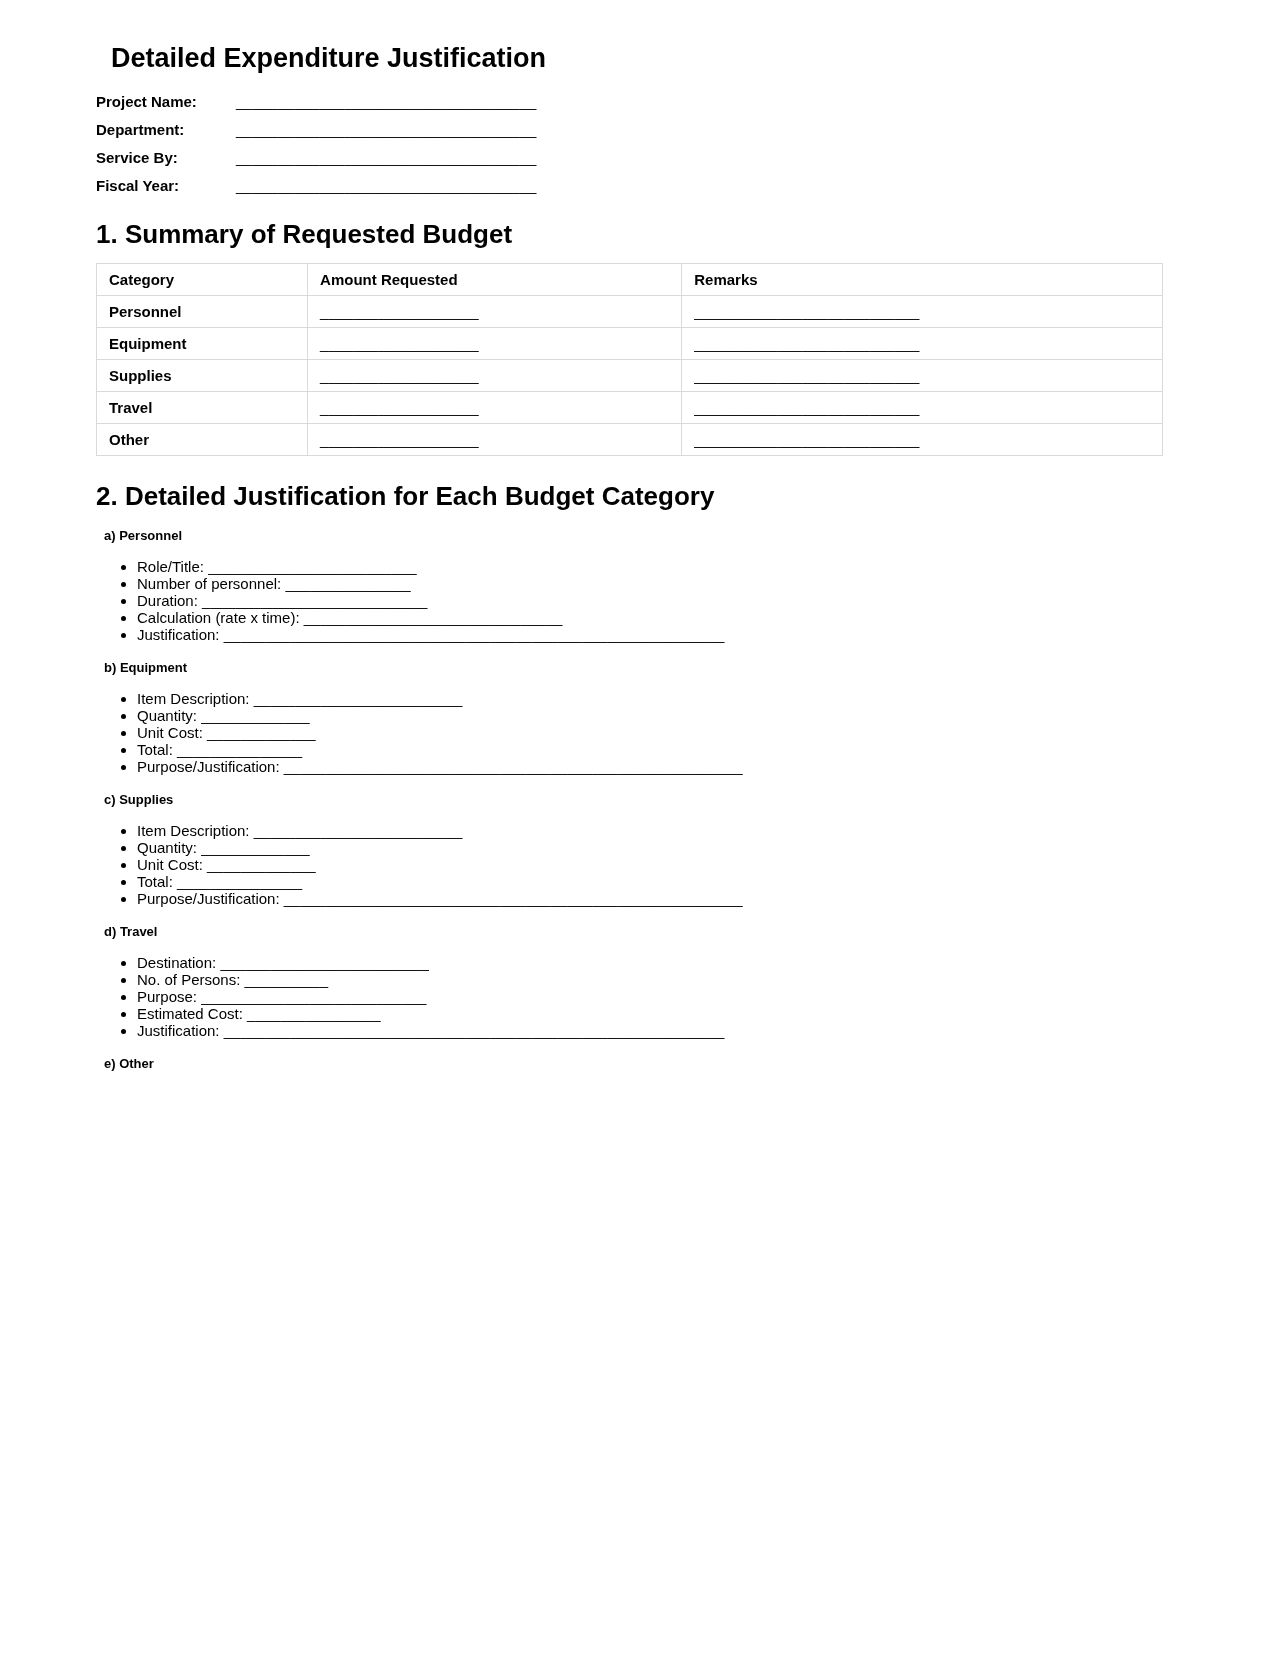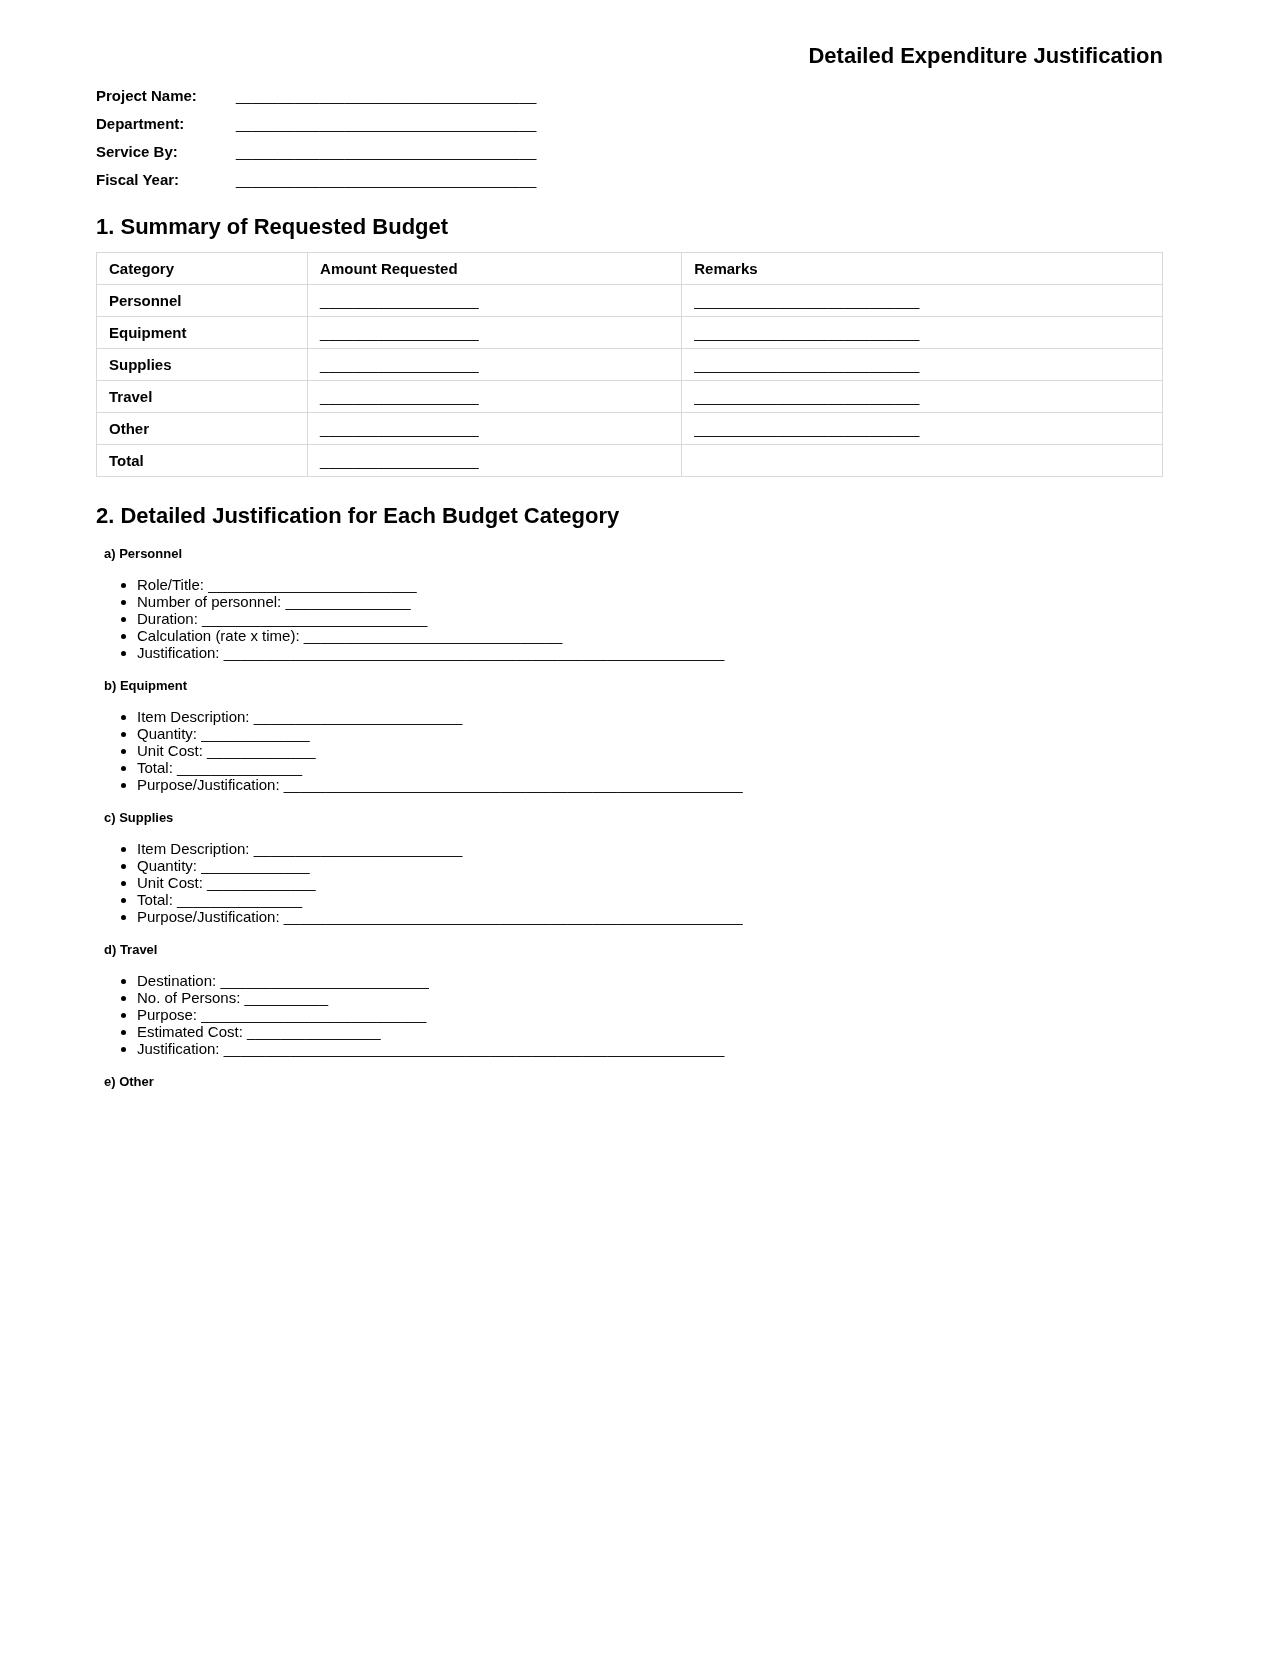--- a/index.html
+++ b/index.html
@@ -1,26 +1,26 @@
 <!DOCTYPE html>
 <html><head>
 <meta charset="utf-8">
 <style>
   html,body{margin:0;padding:0;background:#ffffff;}
   body{
     width:1263px;min-height:1673px;
     font-family:"Liberation Sans",sans-serif;color:#000;
   }
   .page{box-sizing:border-box;padding:44px 100px 40px 96px;}
-  h1{font-size:22px;font-weight:bold;margin:0 0 19px 0;line-height:1.1;text-align:right;}
+  h1{font-size:27px;font-weight:bold;margin:0 0 19px 15px;line-height:1.1;}
   .fields{margin:0 0 6px 0;}
   .field-row{display:flex;align-items:baseline;font-size:15px;line-height:17px;margin-bottom:11px;}
   .field-label{font-weight:bold;width:140px;flex:none;}
   .field-blank{white-space:pre;}
-  h2{font-size:22px;font-weight:bold;margin:26px 0 13px 0;line-height:1.15;}
+  h2{font-size:26px;font-weight:bold;margin:26px 0 13px 0;line-height:1.15;}
   table{border-collapse:collapse;width:100%;table-layout:fixed;}
   th,td{
     border:1px solid #d9d9d9;
     padding:7px 12px;font-size:15px;line-height:17px;
     text-align:left;vertical-align:middle;overflow:hidden;margin-top:35px;
   }
   th{font-weight:bold;}
   td.cat{font-weight:bold;}
   tr.total-row td.cat{font-weight:bold;}
   .cell-blank{white-space:pre;}
@@ -89,25 +89,20 @@
       <tr>
         <td class="cat">Travel</td>
         <td><span class="cell-blank">___________________</span></td>
         <td><span class="cell-blank">___________________________</span></td>
       </tr>
       <tr>
         <td class="cat">Other</td>
         <td><span class="cell-blank">___________________</span></td>
         <td><span class="cell-blank">___________________________</span></td>
       </tr>
-      <tr class="total-row">
-        <td class="cat">Total</td>
-        <td><span class="cell-blank">___________________</span></td>
-        <td><span class="cell-blank"></span></td>
-      </tr>
     </tbody>
   </table>
 
   <h2>2. Detailed Justification for Each Budget Category</h2>
 
   <h3>a) Personnel</h3>
   <ul>
     <li><span>Role/Title:</span> <span class="blank">_________________________</span></li>
     <li><span>Number of personnel:</span> <span class="blank">_______________</span></li>
     <li><span>Duration:</span> <span class="blank">___________________________</span></li>

